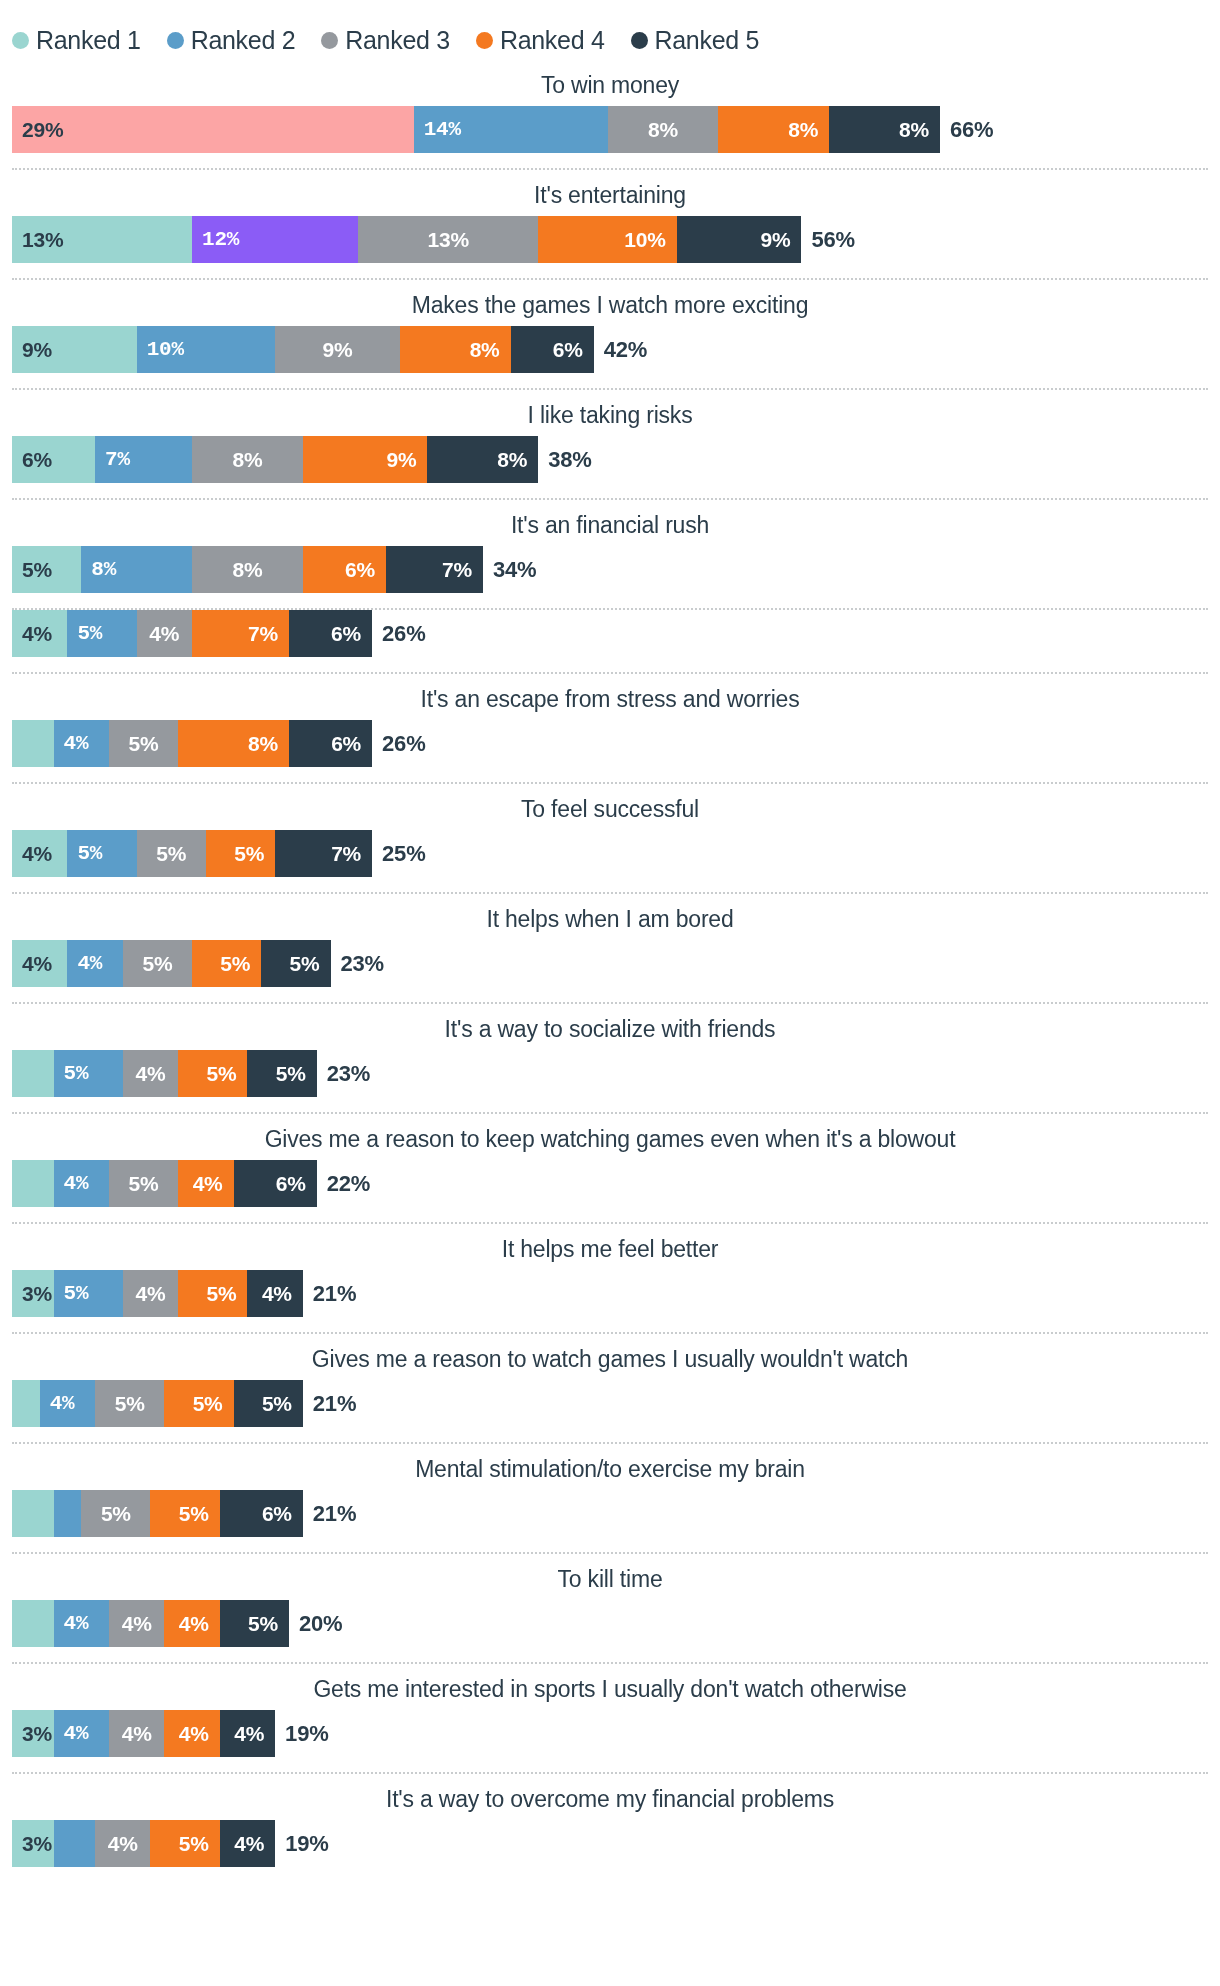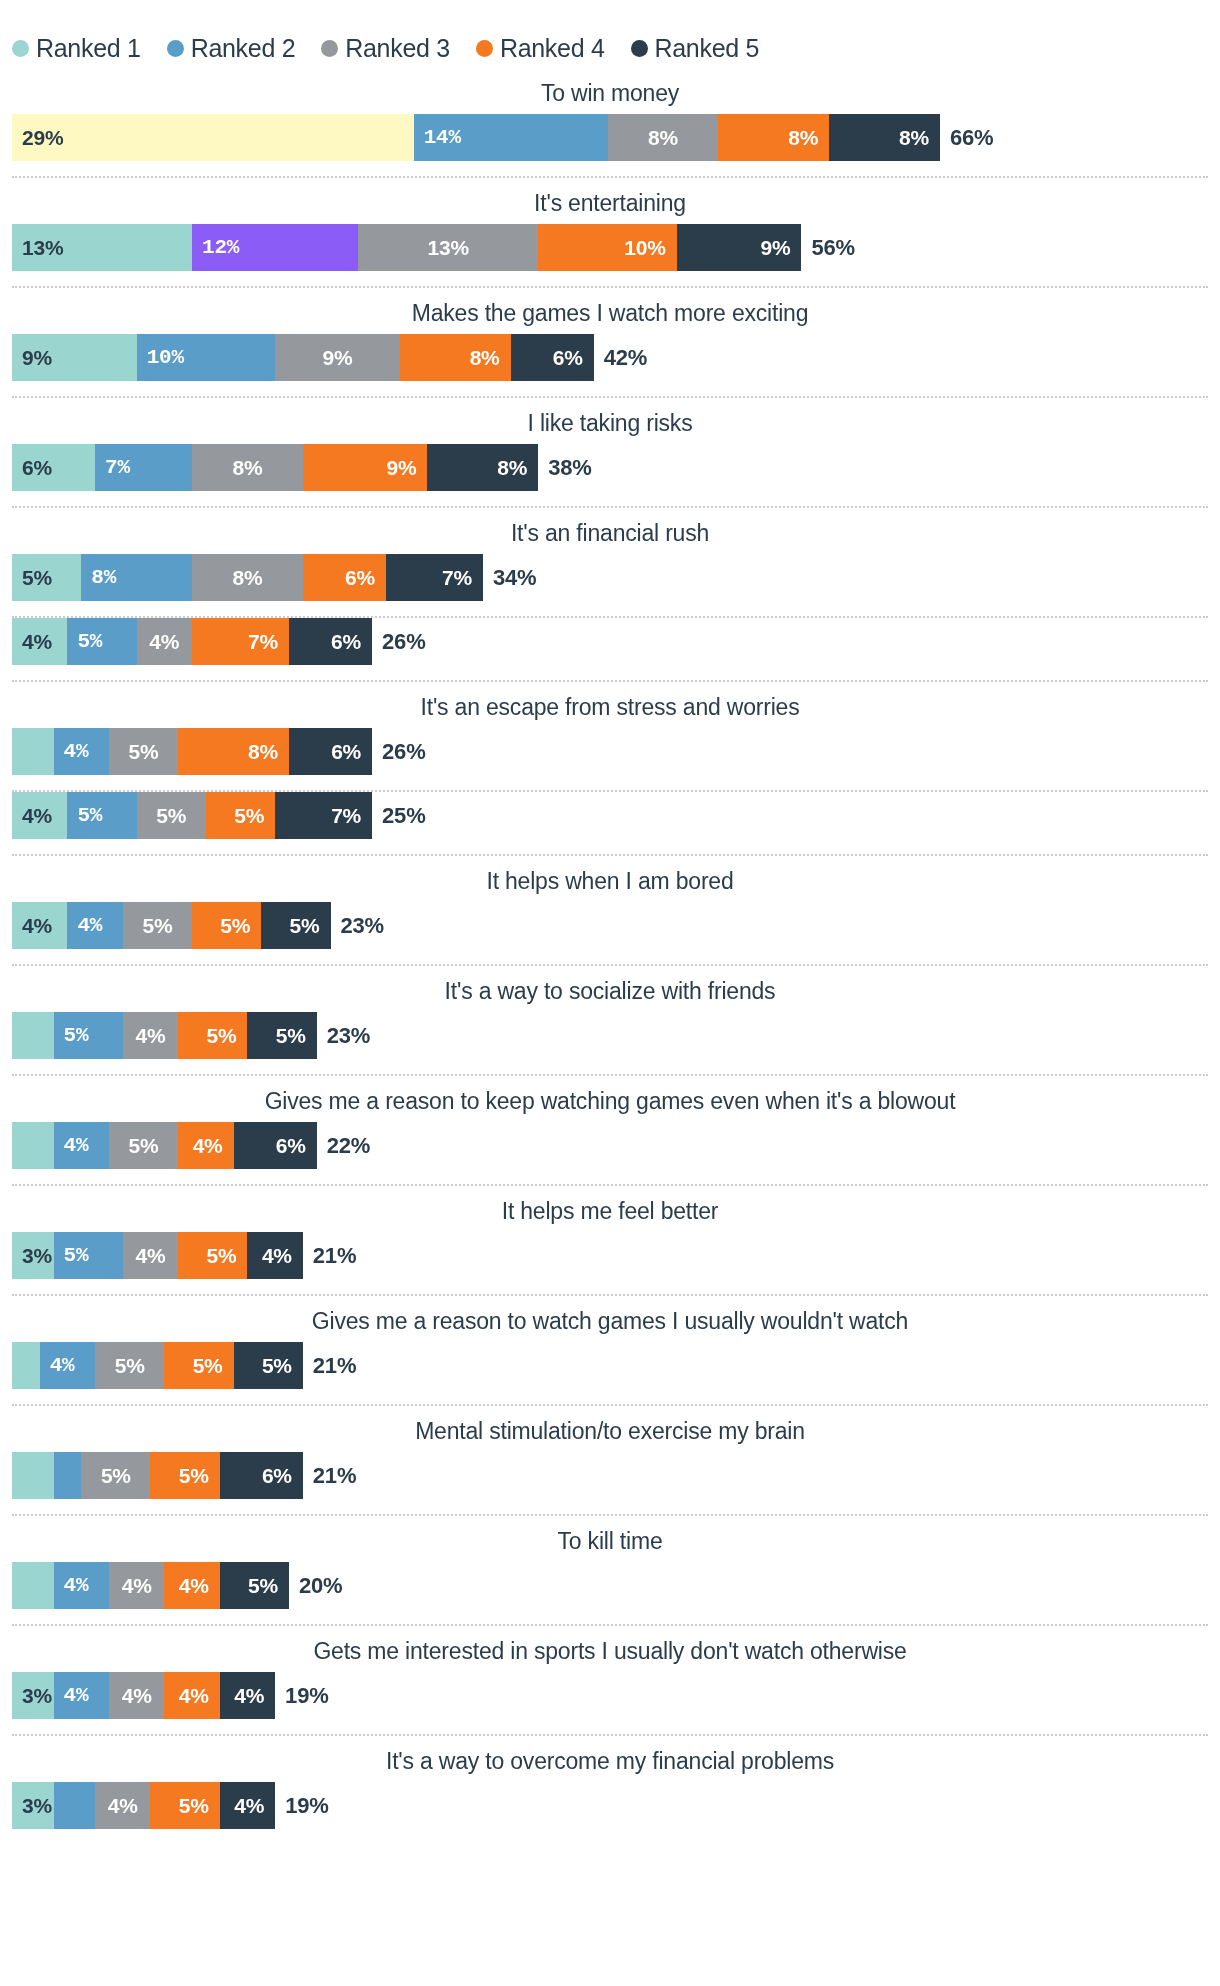--- a/index.html
+++ b/index.html
@@ -3,21 +3,21 @@
 <meta charset="utf-8">
 <style>
   html,body{margin:0;padding:0;}
   body{
     width:1220px;height:1986px;
     background:#ffffff;
     font-family:"Liberation Sans", sans-serif;
     color:#2b3d4a;
     overflow:hidden;
   }
-  #chart-root{position:relative;width:1220px;height:1986px;box-sizing:border-box;padding:16px 12px;}
+  #chart-root{position:relative;width:1220px;height:1986px;box-sizing:border-box;padding:8px 12px;}
 
   
   .legend{
     display:flex;align-items:center;
     gap:0px;
     height:52px;
     padding-top:12px;
     box-sizing:border-box;
   }
   .legend-item{display:flex;align-items:center;margin-right:26px;}
@@ -112,21 +112,21 @@
       <div class="legend-item">
         <span class="legend-dot" style="background: rgb(43, 61, 74);"></span>
         <span class="legend-label">Ranked 5</span>
       </div>
     </div>
 
   <div class="rows" id="rows">
       <div class="row">
         <div class="cat-label">To win money</div>
         <div class="bar">
-          <div class="seg s1" style="width: 401.65px; background: #fef9c3;">
+          <div class="seg s1" style="width: 401.65px; background: #fca5a5;">
             <span class="seg-txt">29%</span>
           </div>
           <div class="seg s2" style="width: 193.9px; background: rgb(91, 157, 201);">
             <span class="seg-txt">14%</span>
           </div>
           <div class="seg s3" style="width: 110.8px; background: rgb(149, 153, 158);">
             <span class="seg-txt">8%</span>
           </div>
           <div class="seg s4" style="width: 110.8px; background: rgb(244, 121, 32);">
             <span class="seg-txt">8%</span>
@@ -263,20 +263,21 @@
             <span class="seg-txt">8%</span>
           </div>
           <div class="seg s5" style="width: 83.1px; background: rgb(43, 61, 74);">
             <span class="seg-txt">6%</span>
           </div>
           <div class="total">26%</div>
         </div>
       </div>
       <div class="row-sep"></div>
       <div class="row">
+        <div class="cat-label">To feel successful</div>
         <div class="bar">
           <div class="seg s1" style="width: 55.4px; background: rgb(154, 213, 208);">
             <span class="seg-txt">4%</span>
           </div>
           <div class="seg s2" style="width: 69.25px; background: rgb(91, 157, 201);">
             <span class="seg-txt">5%</span>
           </div>
           <div class="seg s3" style="width: 69.25px; background: rgb(149, 153, 158);">
             <span class="seg-txt">5%</span>
           </div>

